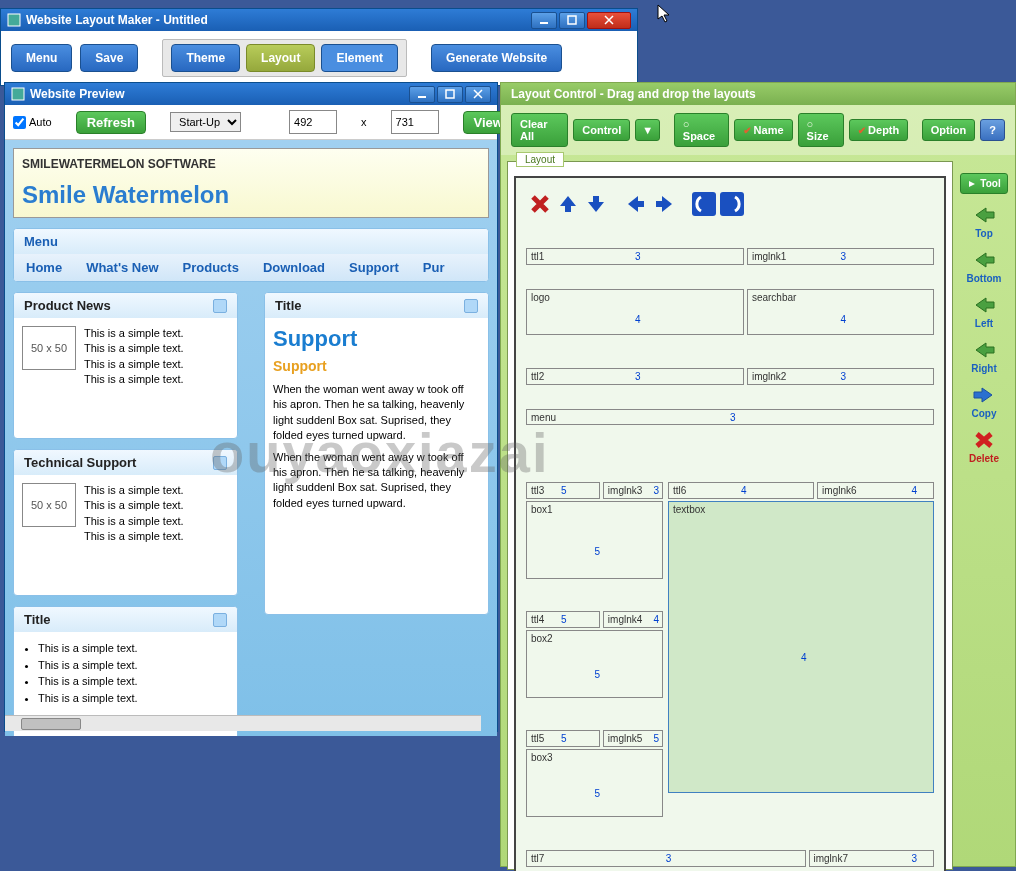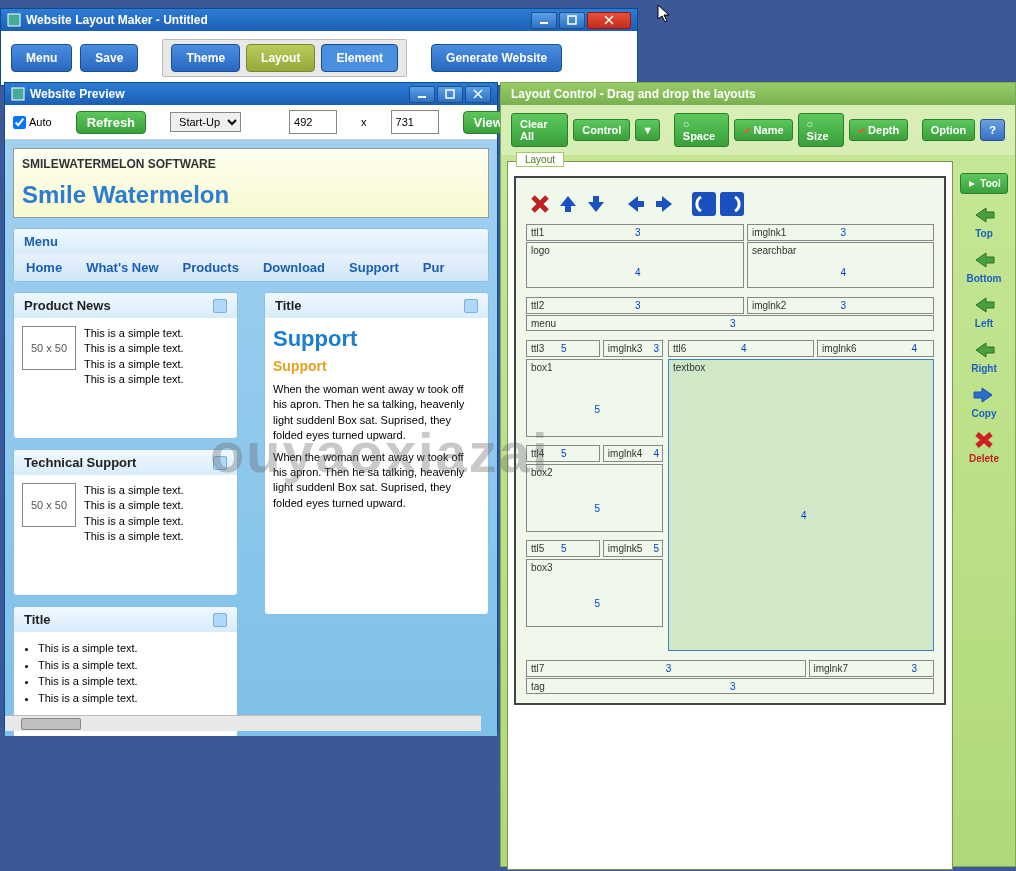--- a/index.html
+++ b/index.html
@@ -67,21 +67,21 @@
 
 .layout-canvas-wrap { display: flex; padding: 6px; gap: 6px; height: calc(100% - 62px); }
 .layout-canvas { flex: 1; background: #fff; border: 1px solid #7a9850; position: relative; }
 .layout-tab { position: absolute; top: -10px; left: 8px; background: #fff; border: 1px solid #a8c870; padding: 1px 8px; font-size: 10px; color: #4a7820; }
 
 .layout-icons { padding: 10px 8px 4px; display: flex; gap: 4px; }
 .lay-icon { width: 24px; height: 24px; display: flex; align-items: center; justify-content: center; }
 .lay-icon svg { width: 22px; height: 22px; }
 
 .layout-grid { padding: 4px 6px; }
-.lg-row { display: flex; gap: 3px; margin-bottom: 1px; }
+.lg-row { display: flex; gap: 3px; margin-bottom: 1px; margin-top: 24px; }
 .lg-cell { border: 1px solid #888; background: #f0f8ec; padding: 2px 4px; font-size: 10px; position: relative; min-height: 16px; }
 .lg-cell .name { color: #333; }
 .lg-cell .num { color: #0040d0; position: absolute; }
 .lg-cell.selected { background: #d0e8c8; border-color: #4080c0; }
 
 .side-tools { width: 50px; display: flex; flex-direction: column; gap: 10px; align-items: center; padding-top: 12px;}
 .side-btn { width: 46px; text-align: center; cursor: pointer; font-size: 10px; font-weight: bold; }
 .side-btn svg { width: 24px; height: 22px; }
 .side-btn .lbl { margin-top: 0; }
 .btn-tool-side { background: linear-gradient(#5cc85c, #3aa03a); border: 1px solid #2a802a; padding: 4px 6px; font-size: 10px; color: #fff; font-weight: bold; border-radius: 3px; display: inline-flex; align-items: center; gap: 3px;}

